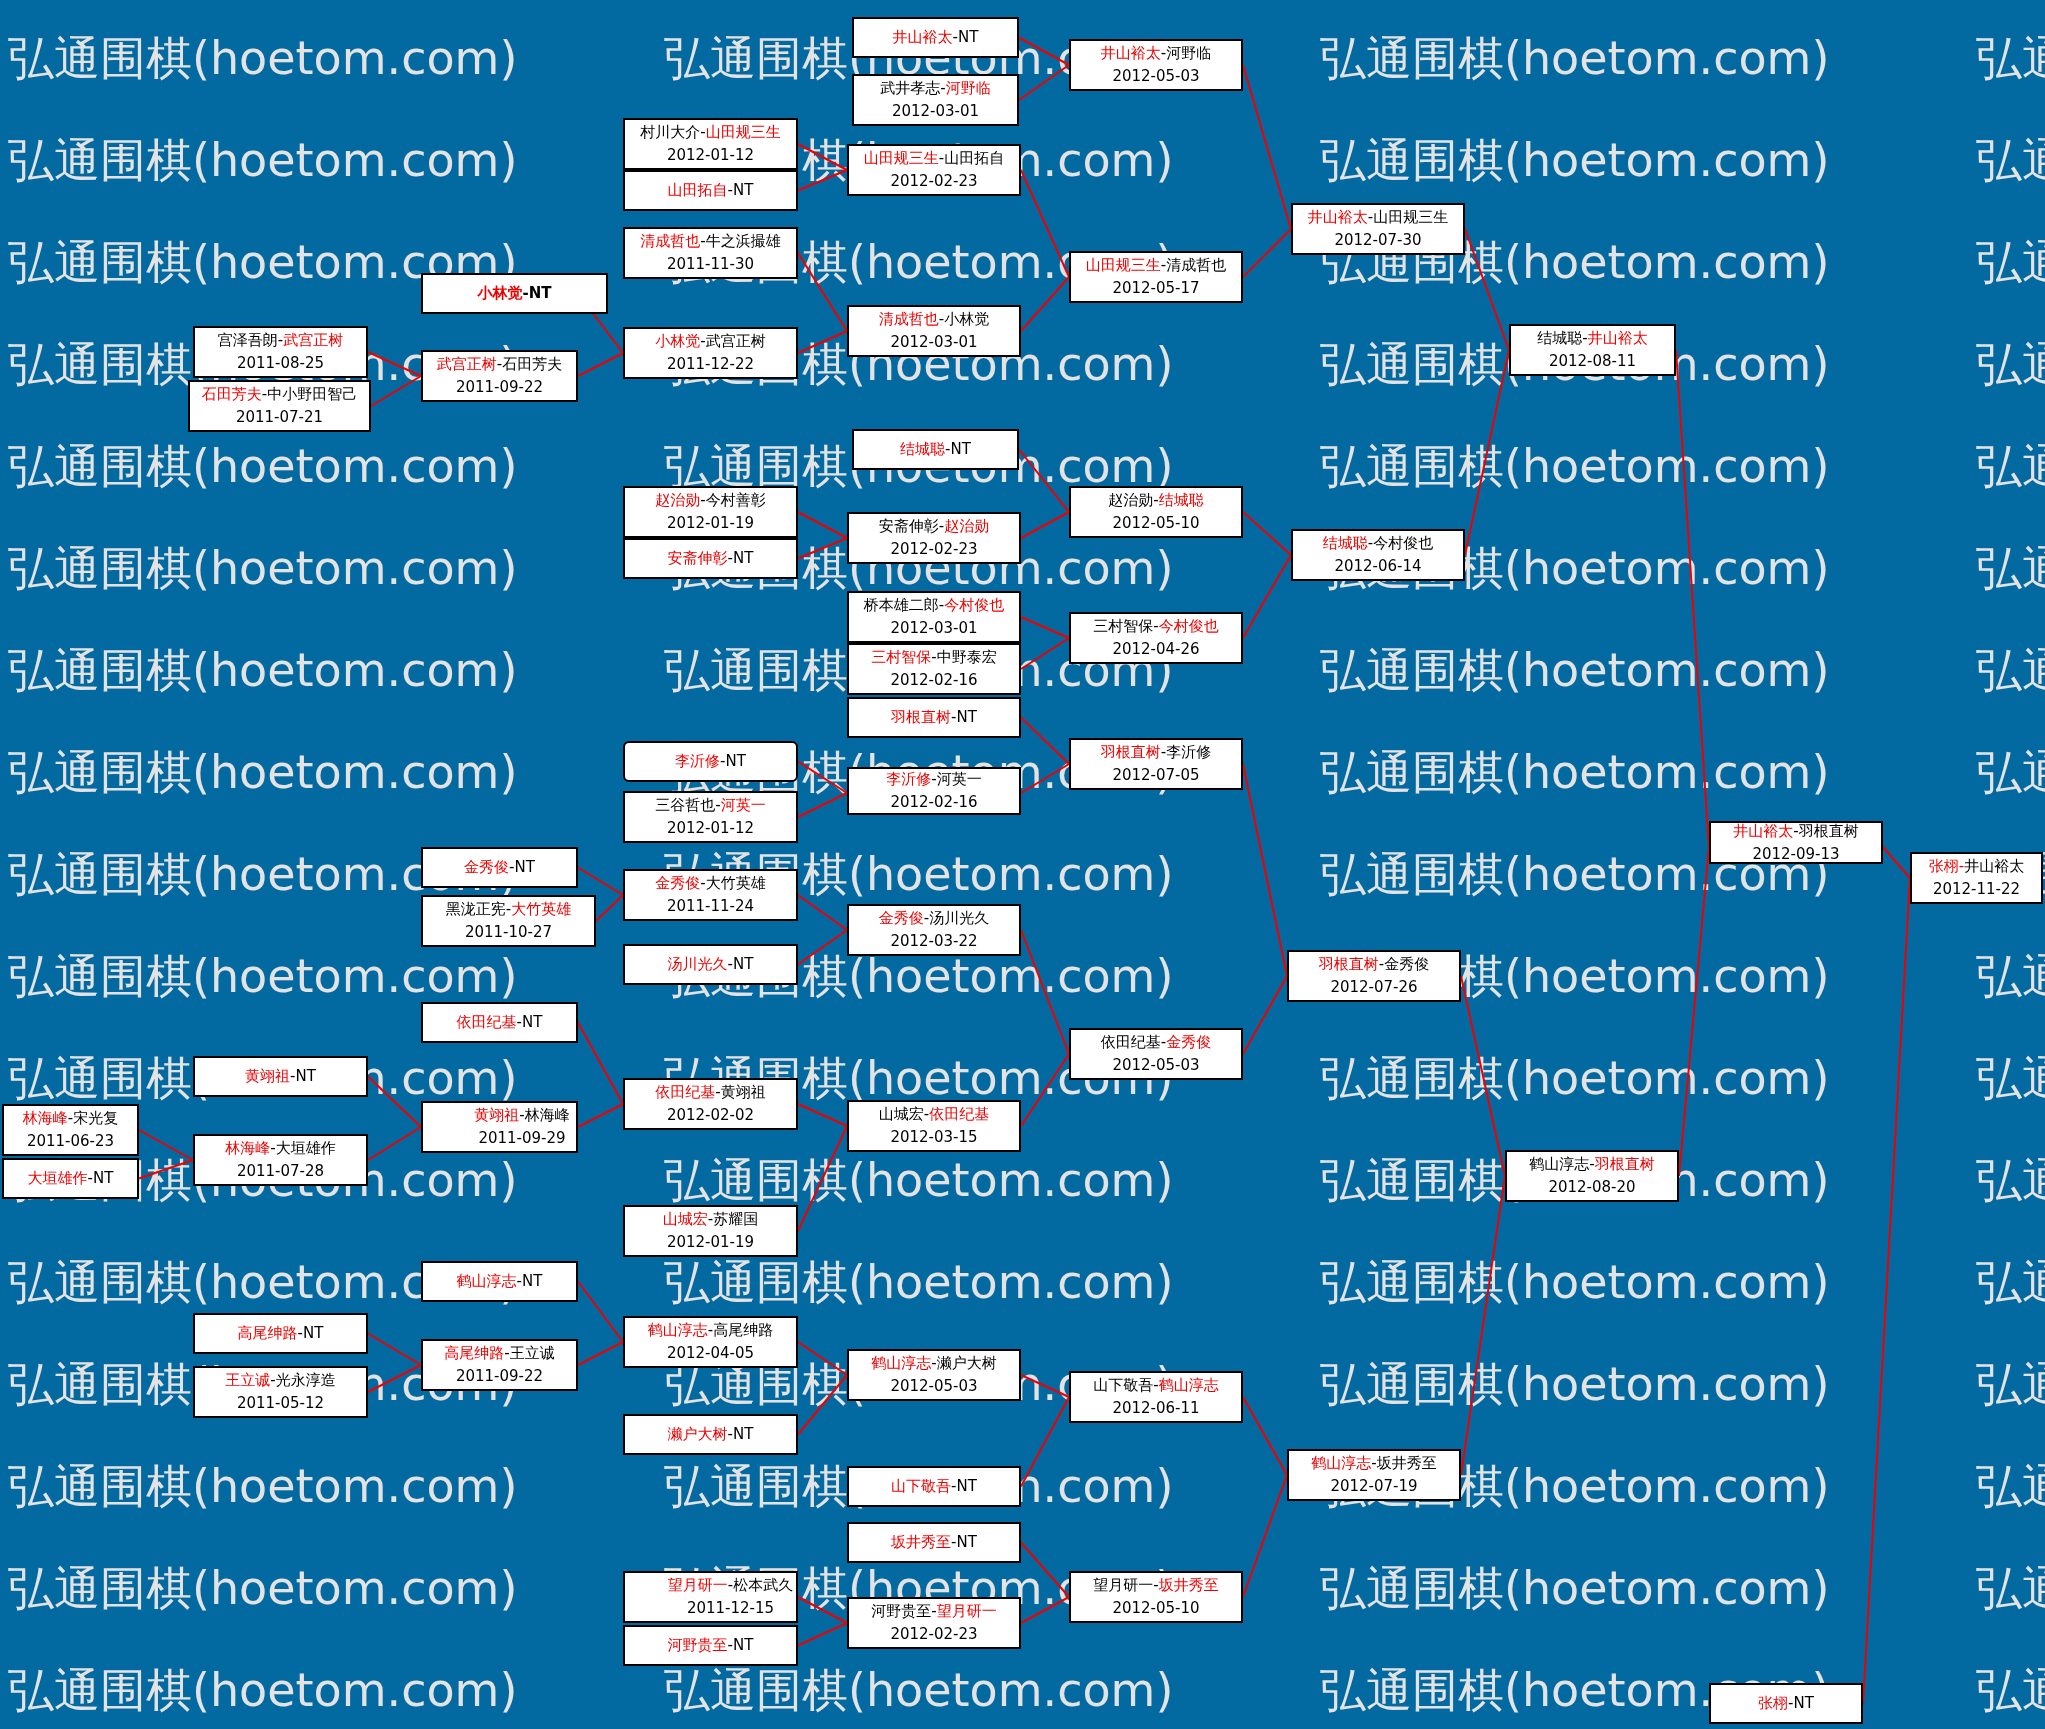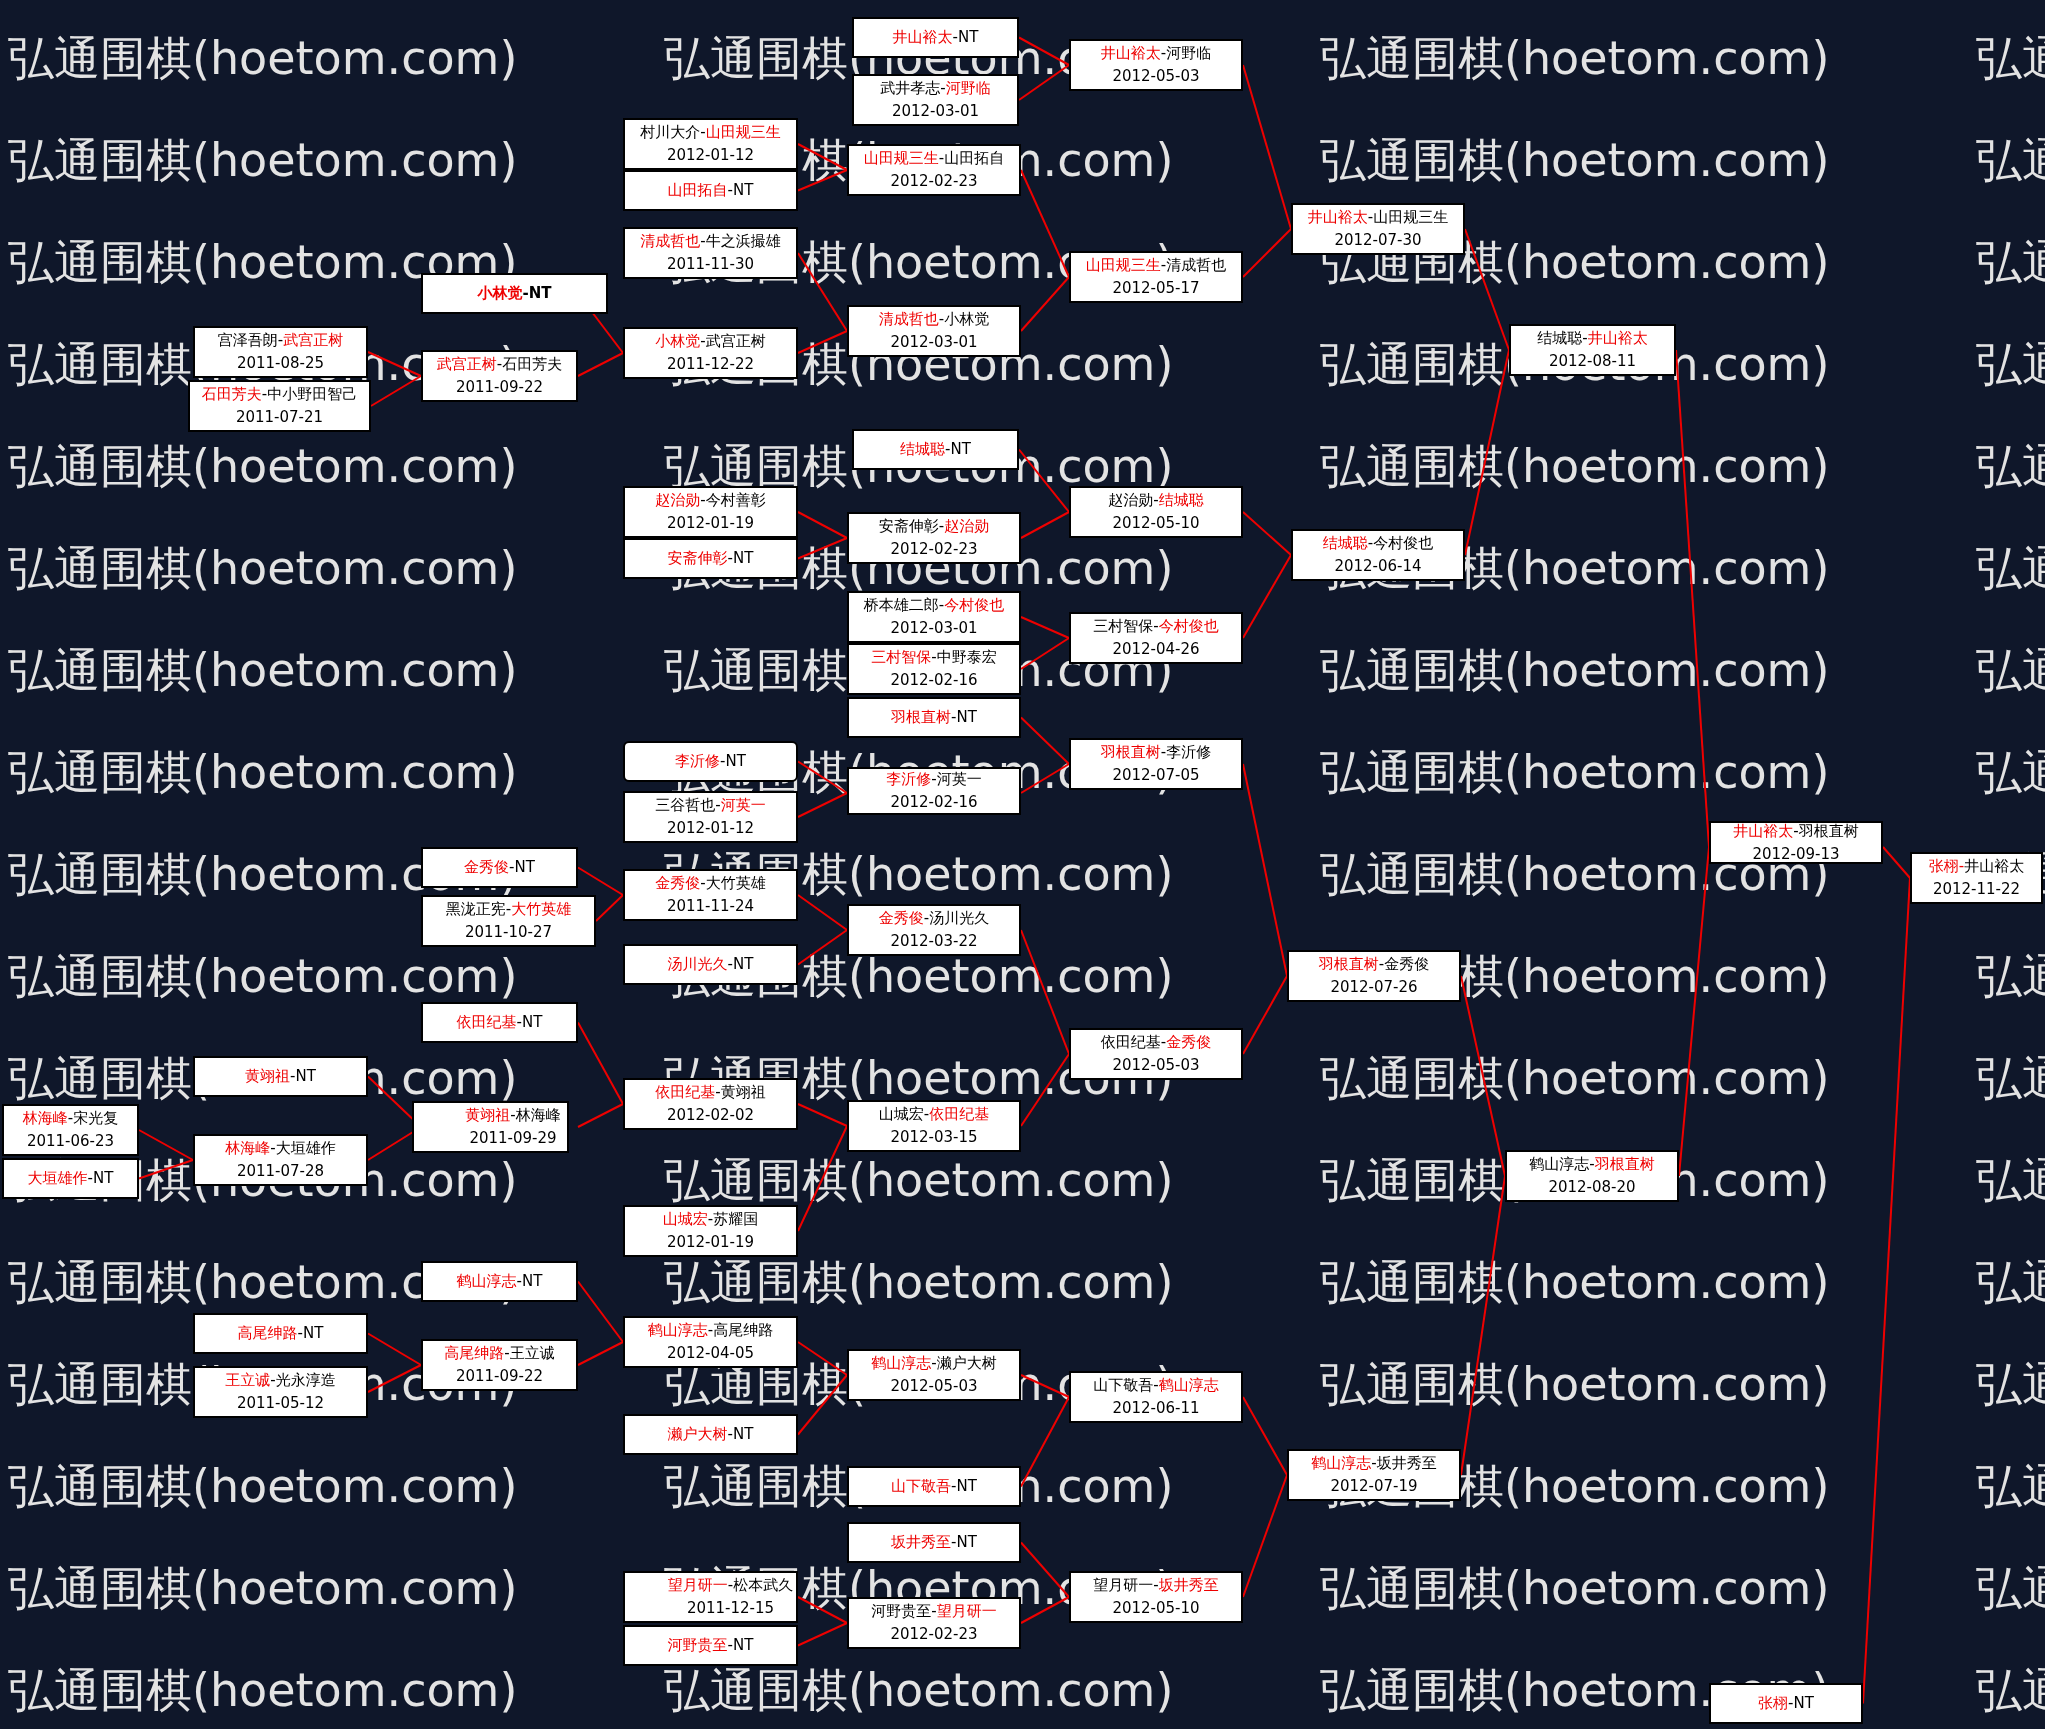--- a/index.html
+++ b/index.html
@@ -1,17 +1,17 @@
 <!DOCTYPE html>
 <html style="--win: #ee0000; --wm: #e3e3e3;"><head>
 <meta charset="utf-8">
 <style>
   html,body{margin:0;padding:0;background:#fff;}
   .canvas{
-    position:relative;width:2045px;height:1729px;background:#0f172a;overflow:hidden;
+    position:relative;width:2045px;height:1729px;background:#0369a1;overflow:hidden;
     font-family:"DejaVu Sans","Liberation Sans",sans-serif;
   }
   .layer{position:absolute;left:0;top:0;width:100%;height:100%;}
   .wm-layer{z-index:0;}
   .wm{
     position:absolute;white-space:nowrap;font-size:46px;letter-spacing:0;
     color:var(--wm,#e3e3e3);user-select:none;
   }
   svg.edges{position:absolute;left:0;top:0;z-index:1;}
   .nodes-layer{z-index:2;}
@@ -311,21 +311,21 @@
         <div class="l1"><span class="win">林海峰</span><span class="lose">-宋光复</span></div>
         <div class="date">2011-06-23</div>
       </div>
       <div class="node" style="left: 2px; top: 1158px; width: 137px; height: 41px;">
         <div class="l1"><span class="win">大垣雄作</span><span class="lose">-NT</span></div>
       </div>
       <div class="node" style="left: 193px; top: 1134px; width: 175px; height: 52px;">
         <div class="l1"><span class="win">林海峰</span><span class="lose">-大垣雄作</span></div>
         <div class="date">2011-07-28</div>
       </div>
-      <div class="node" style="left: 412px; top: 1101px; width: 157px; height: 52px; padding-left: 45px;">
+      <div class="node" style="left: 421px; top: 1101px; width: 157px; height: 52px; padding-left: 45px;">
         <div class="l1"><span class="win">黄翊祖</span><span class="lose">-林海峰</span></div>
         <div class="date">2011-09-29</div>
       </div>
       <div class="node" style="left: 623px; top: 1078px; width: 175px; height: 52px;">
         <div class="l1"><span class="win">依田纪基</span><span class="lose">-黄翊祖</span></div>
         <div class="date">2012-02-02</div>
       </div>
       <div class="node" style="left: 847px; top: 1100px; width: 174px; height: 52px;">
         <div class="l1"><span class="lose">山城宏-</span><span class="win">依田纪基</span></div>
         <div class="date">2012-03-15</div>

